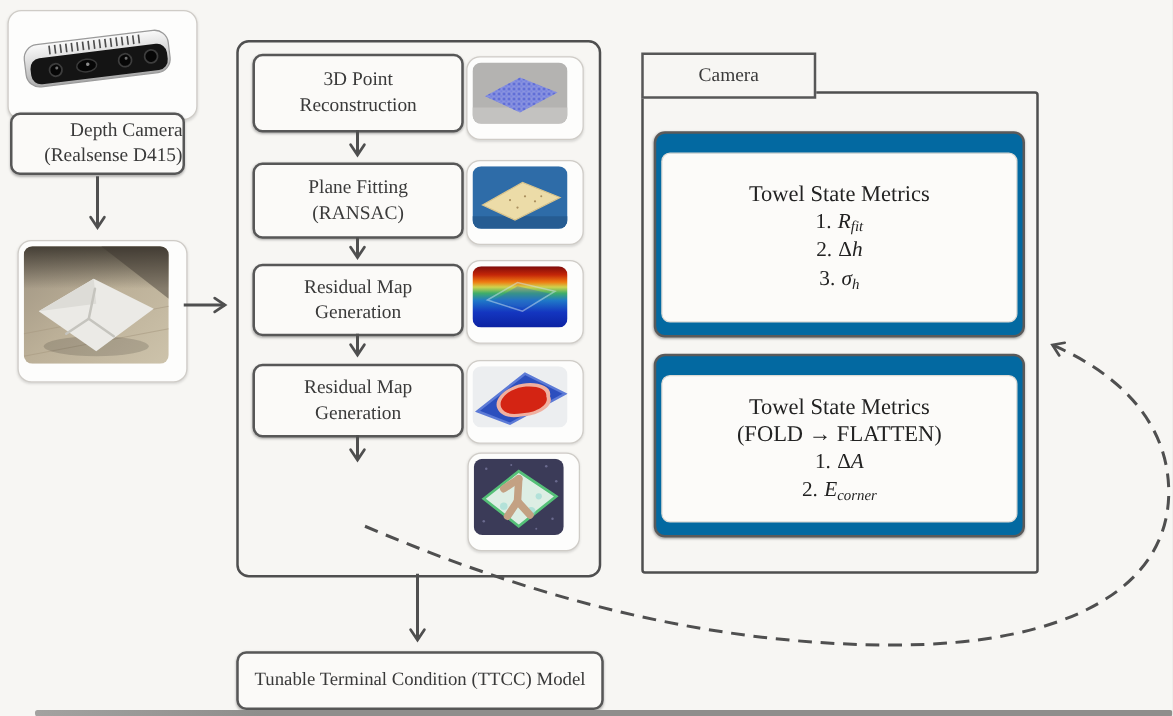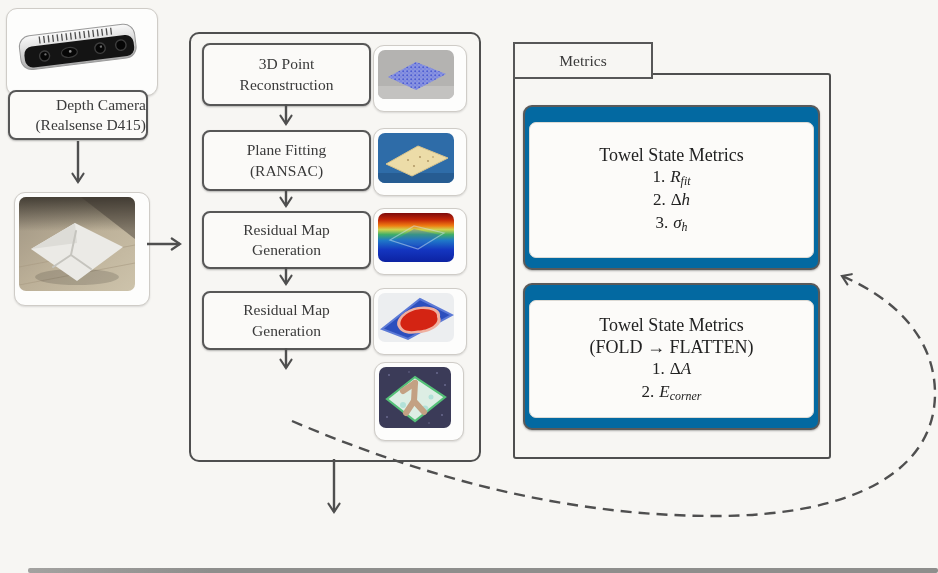--- a/index.html
+++ b/index.html
@@ -258,21 +258,21 @@
         </g>
       <g stroke="#c3a183" stroke-width="6" fill="none" stroke-linecap="round">
         <path d="M36,16 L35,34 L27,46"></path>
         <path d="M35,34 L45,45"></path>
         <path d="M36,16 L24,24"></path>
       </g>
     </svg>
   </div>
 
   <div class="metrics-tab">
-    <span>Metrics</span>
+    <span>Camera</span>
   </div>
   <div class="metrics-panel"></div>
 
   <div class="metric-box mb1">
     <div class="metric-inner">
       <div class="mtitle">Towel State Metrics</div>
       <div class="mitem"><span class="num">1.</span><span></span><span class="it">R</span><span class="sub">fit</span></div>
       <div class="mitem"><span class="num">2.</span><span>Δ</span><span class="it">h</span><span class="sub"></span></div>
       <div class="mitem"><span class="num">3.</span><span></span><span class="it">σ</span><span class="sub">h</span></div>
     </div>
@@ -280,20 +280,23 @@
 
   <div class="metric-box mb2">
     <div class="metric-inner">
       <div class="mtitle">Towel State Metrics</div>
       <div class="msub">(FOLD → FLATTEN)</div>
       <div class="mitem"><span class="num">1.</span><span>Δ</span><span class="it">A</span><span class="sub"></span></div>
       <div class="mitem"><span class="num">2.</span><span></span><span class="it">E</span><span class="sub">corner</span></div>
     </div>
   </div>
 
+  <div class="label-box ttcc">
+    <div>Tunable Terminal Condition (TTCC) Model</div>
+  </div>
 
   <svg class="overlay" viewBox="0 0 938 573">
     <defs>
       <marker id="vhead" markerWidth="22" markerHeight="18" refX="0" refY="0" orient="auto" markerUnits="userSpaceOnUse" viewBox="-12 -9 24 18">
         <path d="M-9,-6 L0,0 L-9,6" fill="none" stroke="#4f4f4f" stroke-width="2.4" stroke-linecap="round"></path>
       </marker>
     </defs>
     <g stroke="#4f4f4f" stroke-width="2.4" fill="none">
       <line x1="78" y1="141" x2="78" y2="182" marker-end="url(#vhead)"></line>
       <line x1="147" y1="244" x2="180" y2="244" marker-end="url(#vhead)"></line>

